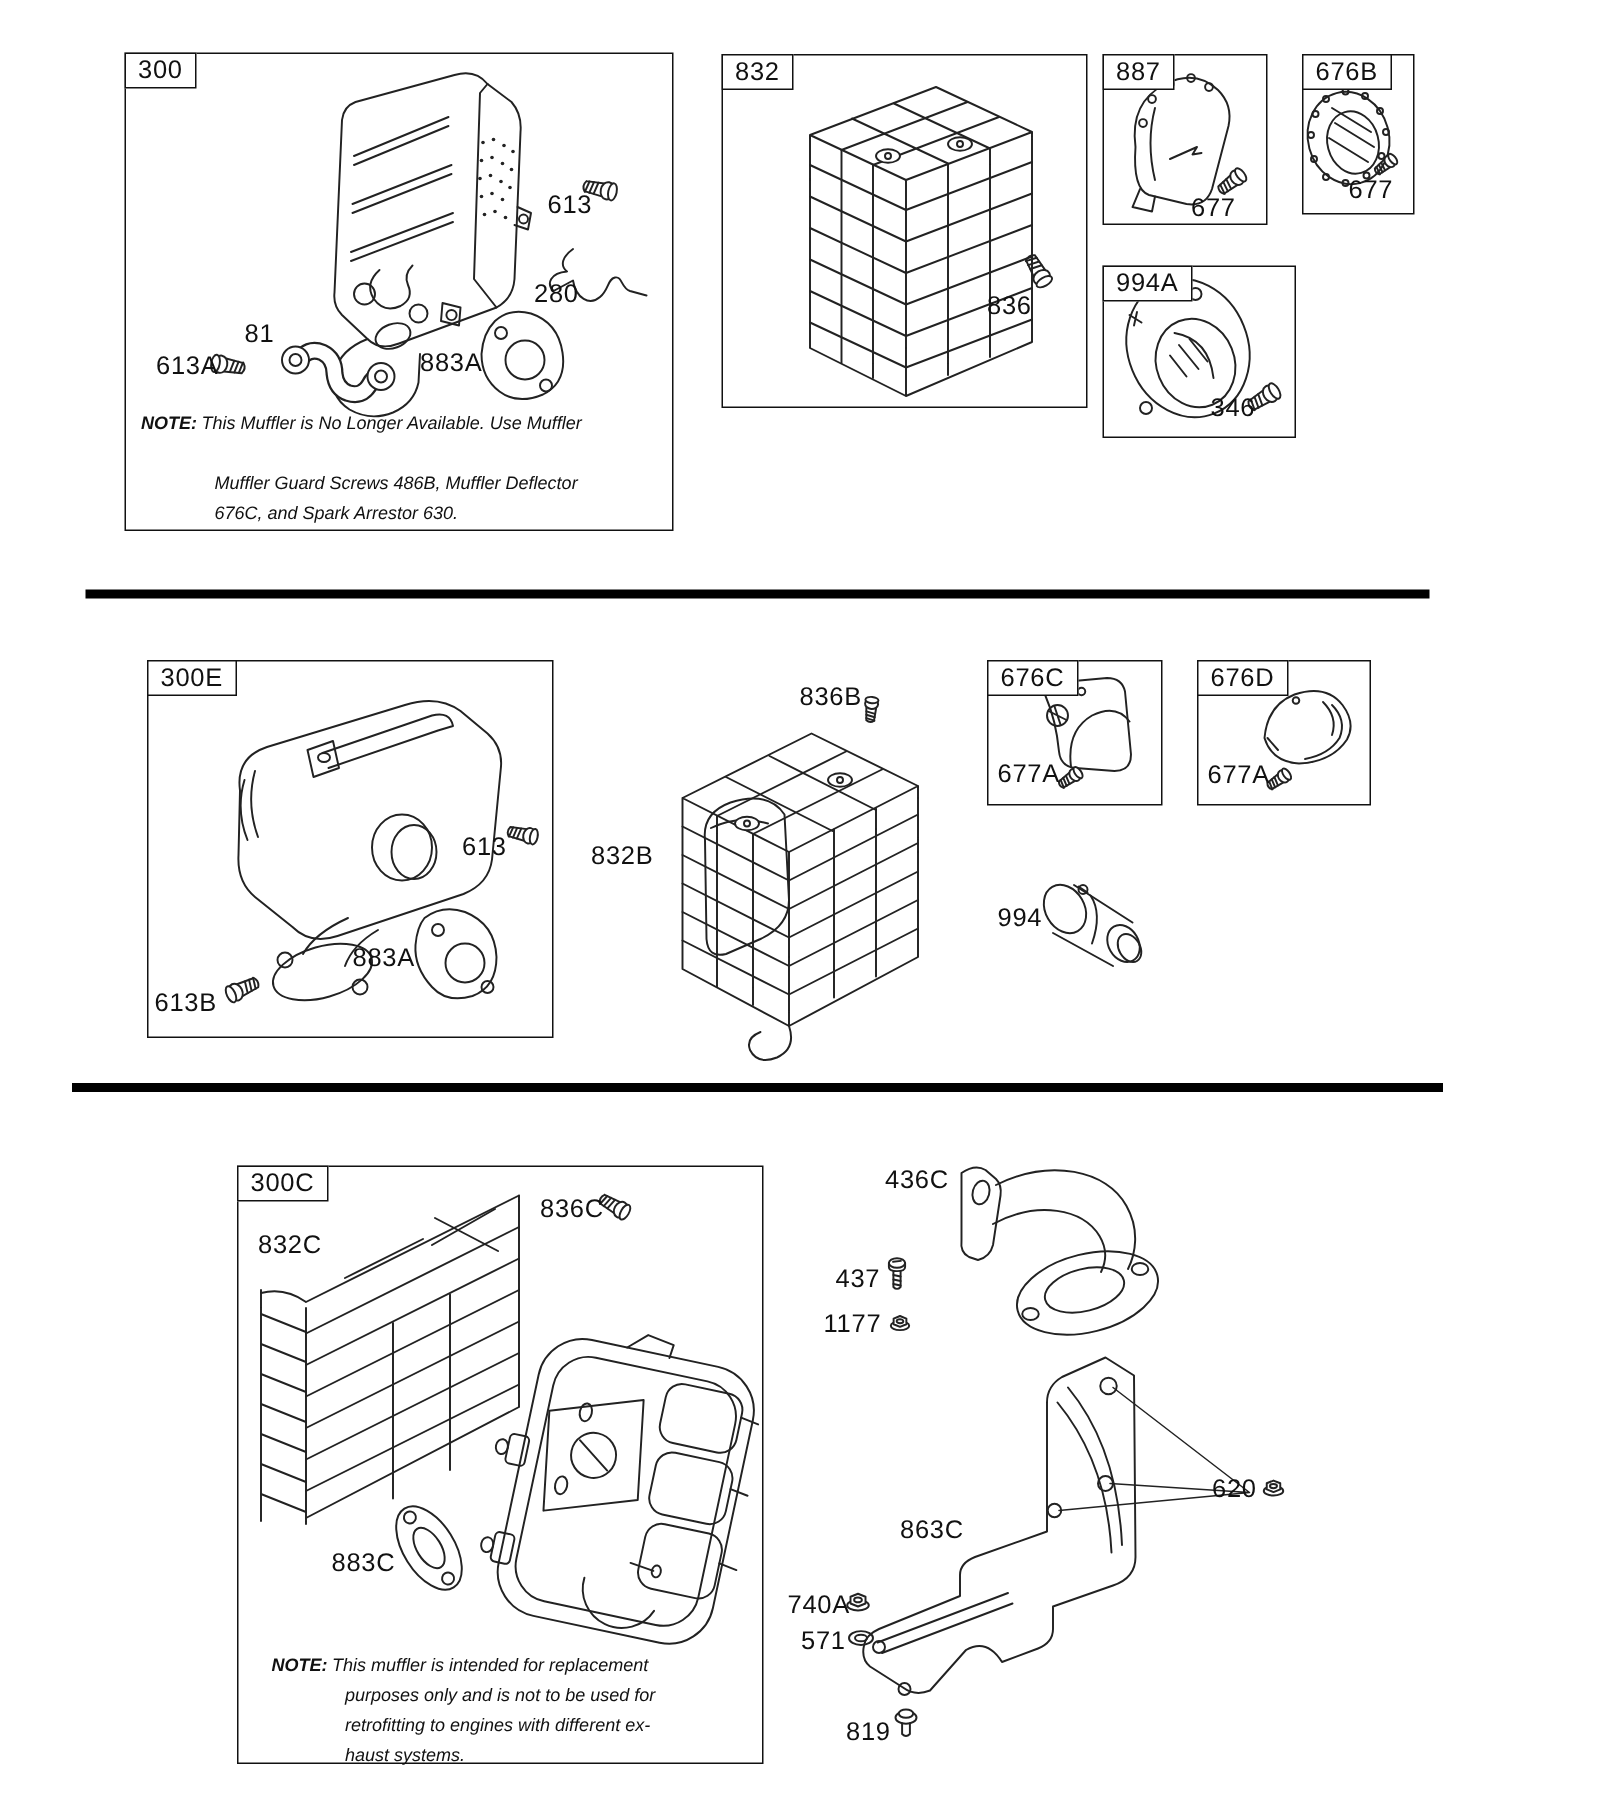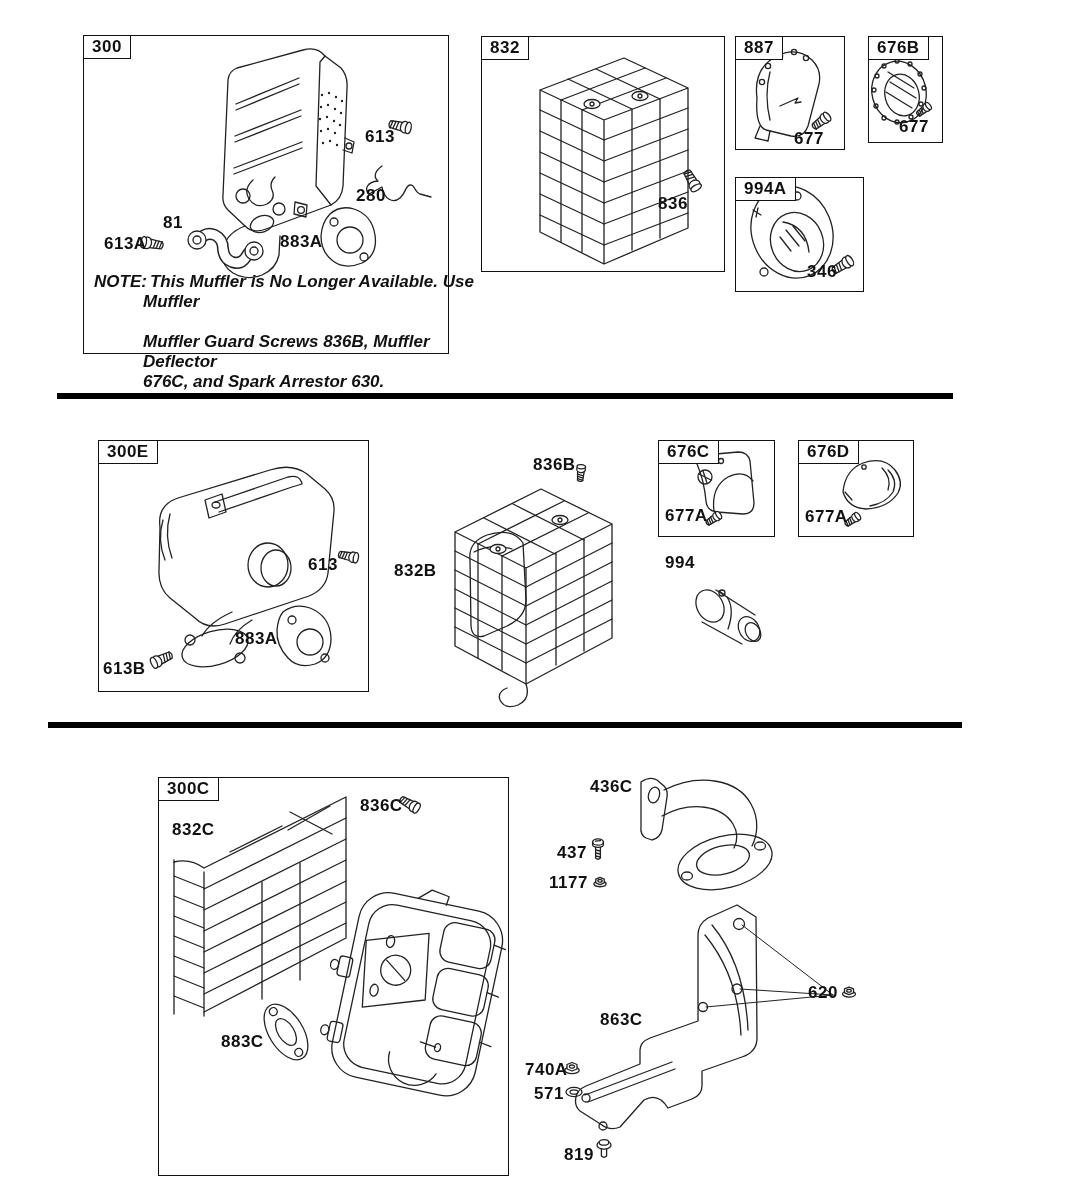--- a/index.html
+++ b/index.html
@@ -1,23 +1,23 @@
 <!DOCTYPE html>
 <html><head>
 <meta charset="utf-8">
 <style>
   html,body{margin:0;padding:0;background:#fff;}
   .canvas{position:relative;width:1073px;height:1200px;background:#fff;
-          font-family:"Liberation Sans", sans-serif;color:#111;overflow:hidden;font-weight:bold;}
+          font-family:"Liberation Sans", sans-serif;color:#111;overflow:hidden;}
   .art{position:absolute;left:0;top:0;pointer-events:none;}
   .pbox{position:absolute;border:1.6px solid #111;background:transparent;}
   .tag{position:absolute;border:1.6px solid #111;background:#fff;font-size:17px;
        padding:1px 8px 2px 8px;line-height:19px;letter-spacing:.5px;z-index:5;}
   .lbl{position:absolute;font-size:17px;line-height:18px;letter-spacing:.5px;z-index:5;white-space:nowrap;}
-  .note{position:absolute;font-style:italic;font-size:17px;line-height:20px;
+  .note{position:absolute;font-style:italic;font-size:12px;line-height:20px;
         padding-left:49px;text-indent:-49px;z-index:5;}
   .note b{font-style:italic;margin-right:3px;}
   .divider{position:absolute;height:6px;background:#000;z-index:4;}
   svg *{vector-effect:non-scaling-stroke;}
 </style>
 </head>
 <body>
 
 <div class="canvas">
 
@@ -332,35 +332,41 @@
   <div class="lbl" style="left:899px;top:118px">677</div>
   <div class="lbl" style="left:807px;top:263px">346</div>
 
   <div class="lbl" style="left:308px;top:556px">613</div>
   <div class="lbl" style="left:235px;top:630px">883A</div>
   <div class="lbl" style="left:103px;top:660px">613B</div>
   <div class="lbl" style="left:533px;top:456px">836B</div>
   <div class="lbl" style="left:394px;top:562px">832B</div>
   <div class="lbl" style="left:665px;top:507px">677A</div>
   <div class="lbl" style="left:805px;top:508px">677A</div>
-  <div class="lbl" style="left:665px;top:554px">994</div>
+  <div class="lbl" style="left:665px;top:603px">994</div>
 
   <div class="lbl" style="left:172px;top:821px">832C</div>
   <div class="lbl" style="left:360px;top:797px">836C</div>
   <div class="lbl" style="left:221px;top:1033px">883C</div>
   <div class="lbl" style="left:590px;top:778px">436C</div>
   <div class="lbl" style="left:557px;top:844px">437</div>
   <div class="lbl" style="left:549px;top:874px">1177</div>
   <div class="lbl" style="left:600px;top:1011px">863C</div>
   <div class="lbl" style="left:808px;top:984px">620</div>
   <div class="lbl" style="left:525px;top:1061px">740A</div>
   <div class="lbl" style="left:534px;top:1085px">571</div>
   <div class="lbl" style="left:564px;top:1146px">819</div>
 
   <div class="note" style="left:94px;top:272px;width:360px">
     <b>NOTE:</b><span>This Muffler is No Longer Available. Use Muffler</span><br>
     <br>
-    <span>Muffler Guard Screws 836B, Muffler Deflector</span><br>
+    <span>Muffler Guard Screws 486B, Muffler Deflector</span><br>
     <span>676C, and Spark Arrestor 630.</span>
   </div>
 
+  <div class="note" style="left:181px;top:1100px;width:330px">
+    <b>NOTE:</b><span>This muffler is intended for replacement</span><br>
+    <span>purposes only and is not to be used for</span><br>
+    <span>retrofitting to engines with different ex-</span><br>
+    <span>haust systems.</span>
+  </div>
 
 </div>
 
 </body></html>

